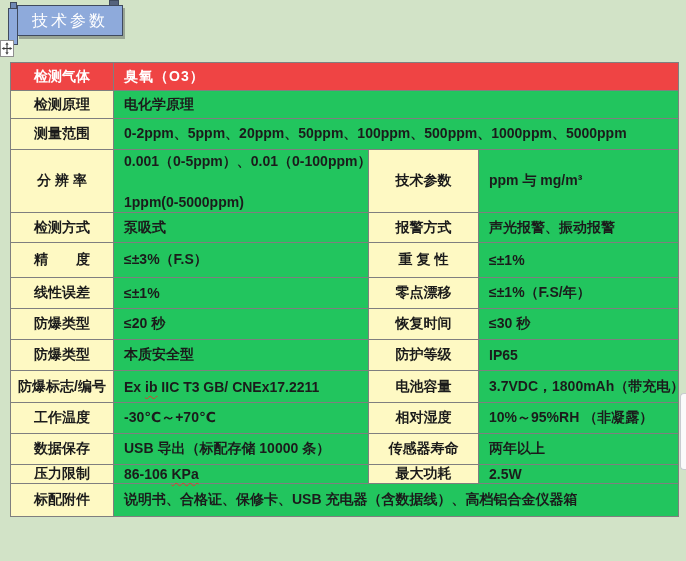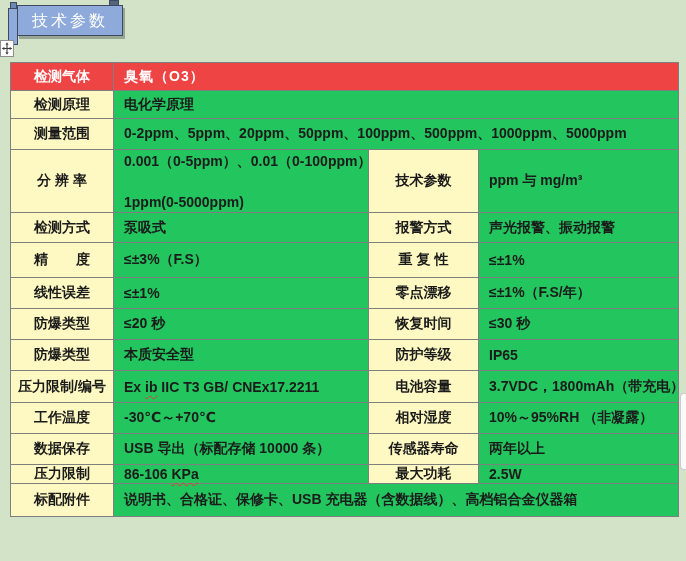--- a/index.html
+++ b/index.html
@@ -153,21 +153,21 @@
     </tr>
 
     <tr style="height:31px">
       <td class="lbl">防爆类型</td>
       <td class="val">本质安全型</td>
       <td class="lbl">防护等级</td>
       <td class="val">IP65</td>
     </tr>
 
     <tr style="height:32px">
-      <td class="lbl">压力限制/编号</td>
+      <td class="lbl">防爆标志/编号</td>
       <td class="val"><span>Ex </span><span class="wavy">ib</span><span> IIC T3 GB/ CNEx17.2211</span></td>
       <td class="lbl">电池容量</td>
       <td class="val">3.7VDC，1800mAh（带充电）</td>
     </tr>
 
     <tr style="height:31px">
       <td class="lbl">工作温度</td>
       <td class="val">-30℃～+70℃</td>
       <td class="lbl">相对湿度</td>
       <td class="val">10%～95%RH （非凝露）</td>

